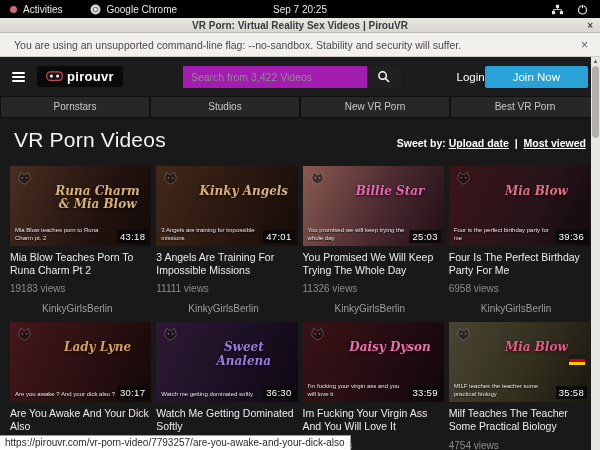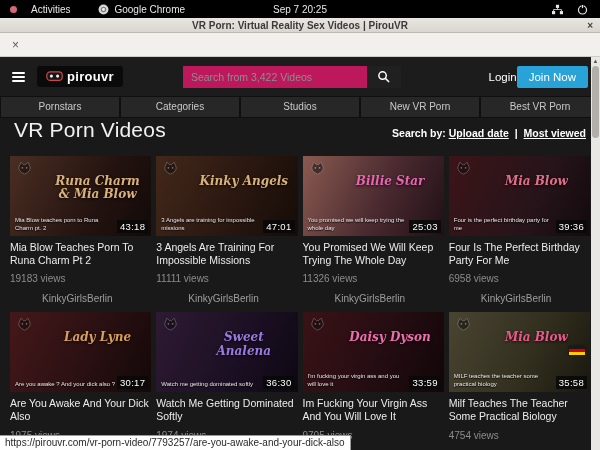--- a/index.html
+++ b/index.html
@@ -3,21 +3,21 @@
 <meta charset="utf-8">
 <style>
   * { margin:0; padding:0; box-sizing:border-box; }
   html,body { width:600px; height:450px; overflow:hidden; background:#000;
               font-family:"Liberation Sans", sans-serif; }
   .stage { position:relative; width:600px; height:450px; overflow:hidden; }
 
   
   .gnome-bar { position:absolute; top:0; left:0; right:0; height:18px; background:#000;
                display:flex; align-items:center; color:#e8e8e8; font-size:10px; }
-  .gb-left { display:flex; align-items:center; gap:14px; padding-left:10px; }
+  .gb-left { display:flex; align-items:center; gap:6px; padding-left:10px; }
   .dot { width:7px; height:7px; border-radius:50%; background:#d4687a; display:inline-block; }
   .gb-app { display:flex; align-items:center; gap:5px; margin-left:28px; }
   .gb-clock { position:absolute; left:0; right:0; text-align:center; font-weight:normal; font-size:10px; }
   .gb-right { margin-left:auto; display:flex; align-items:center; gap:14px; padding-right:12px; z-index:2; }
 
   
   .win-titlebar { position:absolute; top:18px; left:0; right:0; height:15px;
                   background:linear-gradient(#e9e6e1,#d9d5cf); border-bottom:1px solid #bdb9b3;
                   font-size:10px; font-weight:bold; color:#3a3a3a; text-align:center; line-height:15px; }
   .win-close { position:absolute; right:7px; top:0; font-weight:bold; color:#444; cursor:default; }
@@ -31,37 +31,37 @@
 
   
   .browser { position:absolute; top:57px; left:0; right:0; bottom:0; background:#0e0e0e; overflow:hidden; }
 
   
   .site-header { height:39px; background:#1c1c1c; display:flex; align-items:center; padding:0 12px; }
   .burger { display:inline-flex; flex-direction:column; gap:2px; margin-right:12px; }
   .burger i { width:13px; height:2px; background:#fff; border-radius:1px; }
   .logo { display:flex; align-items:center; gap:4px; background:#0a0a0a; border-radius:3px; padding:3px 9px; }
   .logo-text { color:#fff; font-weight:bold; font-size:13px; letter-spacing:.3px; }
-  .search { display:flex; align-items:stretch; height:22px; width:218px; margin-left:60px; background:#be185d; }
+  .search { display:flex; align-items:stretch; height:22px; width:218px; margin-left:60px; background:#a21caf; }
   .search input { flex:1; background:transparent; border:0; outline:none; color:#cfcfcf;
                   font-size:10.5px; padding:0 8px; font-family:"Liberation Sans",sans-serif; }
   .search input::placeholder { color:#8d8d8d; }
   .search-btn { width:34px; background:#202020; border:0; display:flex; align-items:center; justify-content:center; }
   .auth { margin-left:auto; display:flex; align-items:center; gap:0; }
   .login { color:#fff; font-size:11.5px; }
-  .join { color:#fff; font-size:11.5px; padding:5px 12px; border-radius:2px; }
+  .join { color:#fff; font-size:11.5px; padding:5px 28px; border-radius:2px; }
 
   
   .site-nav { display:flex; gap:2px; background:#0f0f0f; padding:1px 1px; }
   .nav-item { flex:1; background:#272727; color:#c9c9c9; font-size:10px; text-align:center;
               line-height:20px; height:20px; }
 
   
   .main { background:#191919; height:332px; padding:0 10px; position:relative; }
-  .title-row { display:flex; align-items:flex-end; padding:0 4px 14px 4px; }
+  .title-row { display:flex; align-items:flex-end; padding:10px 4px 14px 4px; }
   h1.page-title { color:#f2f2f2; font-size:21px; font-weight:400; letter-spacing:.2px; }
   .orderby { margin-left:auto; color:#fff; font-size:10.5px; font-weight:bold; padding-bottom:3px; }
   .orderby a { color:#fff; text-decoration:underline; }
   .orderby .sep { padding:0 3px; font-weight:bold; }
 
   
   .grid { display:grid; grid-template-columns:repeat(4,1fr); column-gap:5px; row-gap:8px; }
   .card { position:relative; }
   .thumb { position:relative; height:80px; overflow:hidden; background:#2a1a14; }
   .wm { position:absolute; top:4px; left:6px; opacity:.5; }
@@ -126,20 +126,21 @@
       </svg>
     </div>
   </div>
 
   <div class="win-titlebar">
     <span>VR Porn: Virtual Reality Sex Videos | PirouVR</span>
     <span class="win-close">×</span>
   </div>
 
   <div class="infobar">
+    <span class="msg">You are using an unsupported command-line flag: --no-sandbox. Stability and security will suffer.</span>
     <span class="x">×</span>
   </div>
 
   <div class="browser">
 
     <div class="site-header">
       <span class="burger">
           <i></i>
           <i></i>
           <i></i>
@@ -162,31 +163,30 @@
         </button>
       </div>
       <div class="auth">
         <span class="login">Login</span>
         <span class="join" style="background: rgb(41, 163, 215);">Join Now</span>
       </div>
     </div>
 
     <div class="site-nav">
       <div class="nav-item">Pornstars</div>
-      <div class="nav-item">Categories</div>
       <div class="nav-item">Studios</div>
       <div class="nav-item">New VR Porn</div>
       <div class="nav-item">Best VR Porn</div>
     </div>
 
     <div class="main">
       <div class="title-row">
         <h1 class="page-title">VR Porn Videos</h1>
         <div class="orderby">
-          <span>Search by:</span>
+          <span>Sweet by:</span>
           <a href="#">Upload date</a>
           <span class="sep">|</span>
           <a href="#">Most viewed</a>
         </div>
       </div>
       <div class="grid">
   <div class="card">
     <div class="thumb" style="background: linear-gradient(115deg, rgb(74, 46, 34), rgb(36, 19, 16) 60%, rgb(18, 10, 8));">
       <svg class="wm" width="17" height="17" viewBox="0 0 24 24">
         <path d="M4 10 L7 3 L11 7 Q12 6 13 7 L17 3 L20 10 Q21 16 12 20 Q3 16 4 10 Z" fill="#0c0c0c" stroke="#9a9a9a" stroke-width="1.2"></path>

